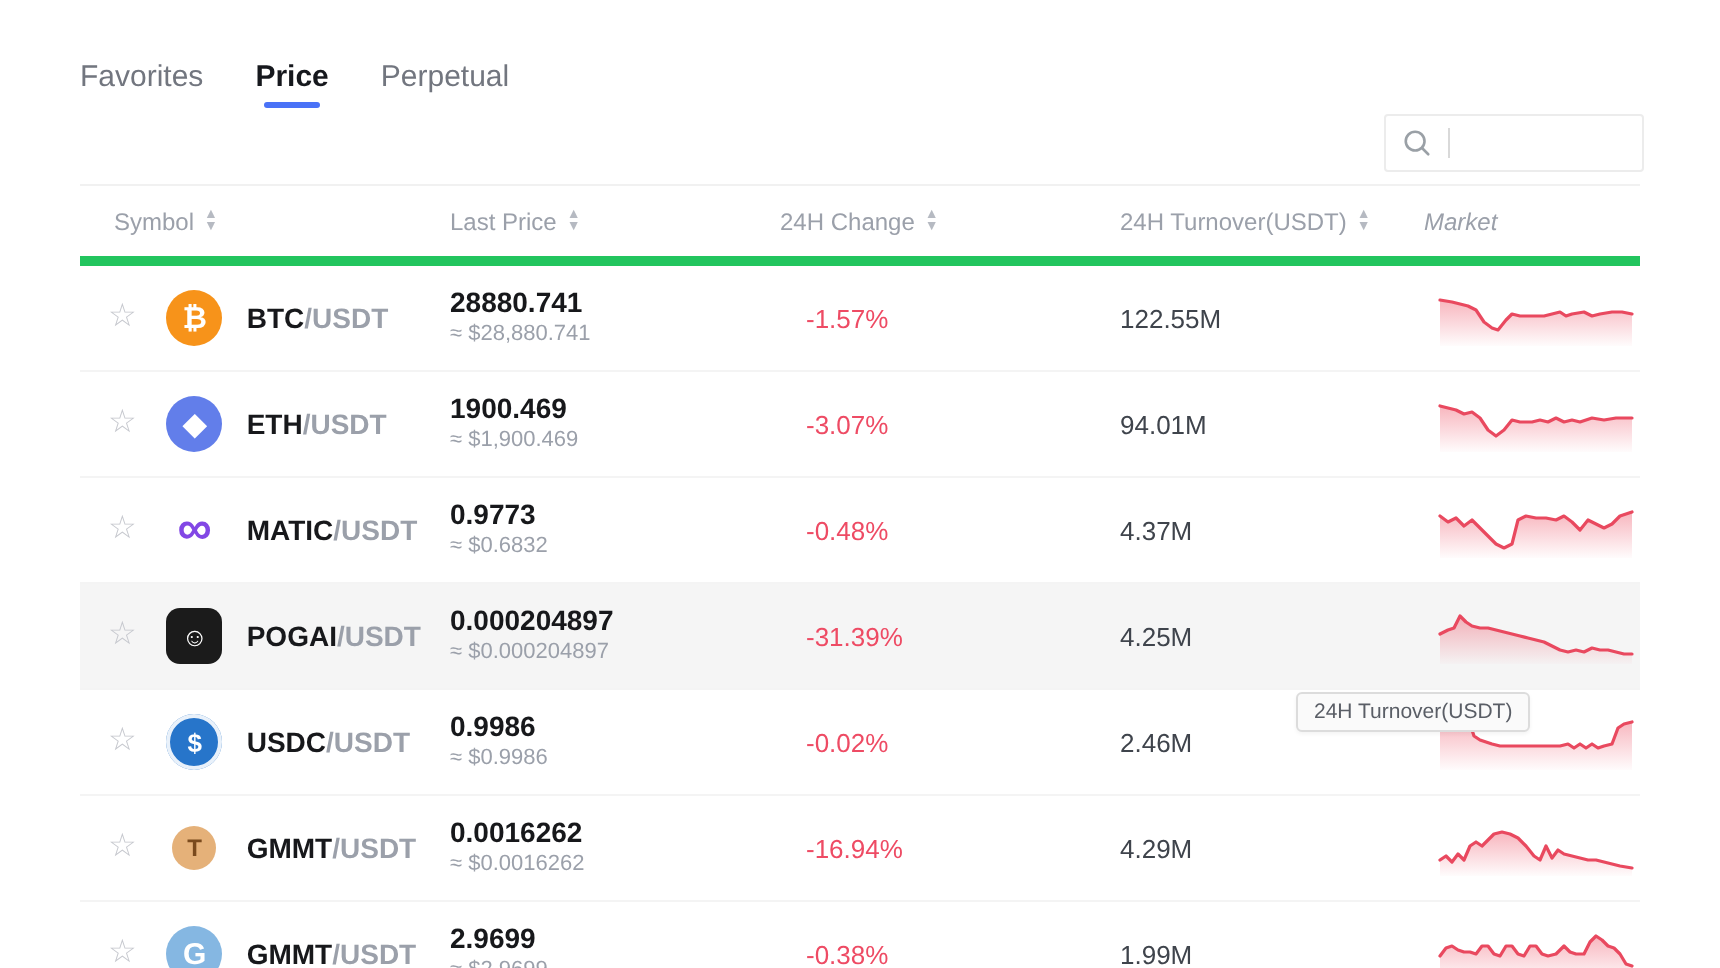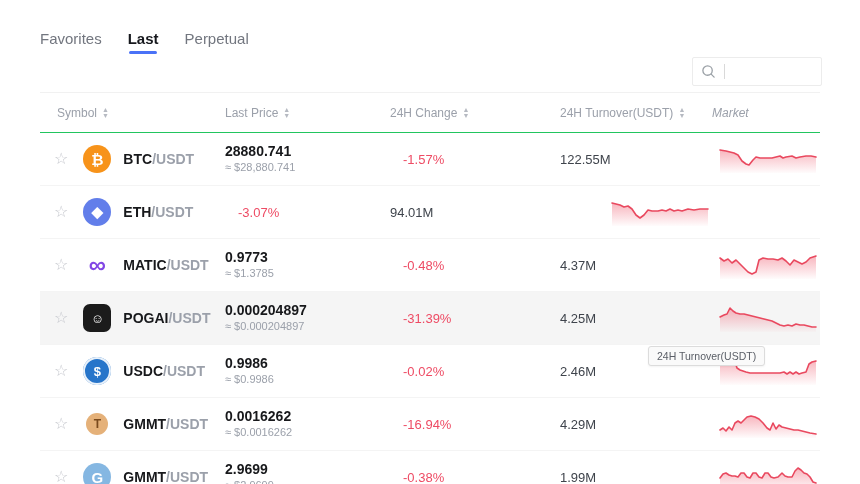--- a/index.html
+++ b/index.html
@@ -15,21 +15,21 @@
 
   
   .search-box { position:absolute; top:27px; right:38px; width:130px; height:29px; border:1px solid #ececec; border-radius:2px; display:flex; align-items:center; padding:0 8px; background:#fff; }
   .search-box svg { flex:0 0 auto; }
   .search-caret { width:1px; height:15px; background:#d9d9d9; margin-left:8px; }
   .search-input { border:none; outline:none; flex:1; min-width:0; height:100%; font-size:12px; padding-left:4px; color:#333; background:transparent; }
 
   
   .table { position:absolute; left:40px; right:40px; top:62px; border-top:1px solid #f1f1f1; }
   .hrow, .row { display:grid; grid-template-columns:185px 165px 170px 152px 1fr; align-items:center; }
-  .hrow { height:40px; border-bottom:1px solid #22c55e; }
+  .hrow { height:40px; border-bottom:5px solid #22c55e; }
   .hcell { font-size:12px; color:#9ba0aa; display:flex; align-items:center; gap:5px; }
   .hcell.sortable { cursor:pointer; }
   .hcell:first-child { padding-left:17px; }
   .hcell:last-child { padding-right:2px;font-style:italic; }
   .sort-icon { display:inline-flex; flex-direction:column; line-height:0; }
   .sort-icon i { font-style:normal; font-size:7px; color:#b6bac2; line-height:6px; }
 
   .row { height:53px; border-bottom:1px solid #f4f4f4; cursor:pointer; }
   .row.highlighted { background:#f5f5f5; }
   .c-symbol { display:flex; align-items:center; padding-left:14px; }
@@ -62,21 +62,21 @@
       <stop offset="0" stop-color="#ef5b6e" stop-opacity="0.45"></stop>
       <stop offset="1" stop-color="#ef5b6e" stop-opacity="0.02"></stop>
     </linearGradient>
   </defs>
 </svg>
 
 <div class="page">
 
   <div class="tabs">
     <div class="tab">Favorites</div>
-    <div class="tab active">Last</div>
+    <div class="tab active">Price</div>
     <div class="tab">Perpetual</div>
   </div>
 
   <div class="search-box">
     <span style="display:inline-flex;">
       <svg width="15" height="15" viewBox="0 0 16 16" fill="none">
         <circle cx="7" cy="7" r="5" stroke="#9aa0a6" stroke-width="1.4"></circle>
         <line x1="10.8" y1="10.8" x2="14" y2="14" stroke="#9aa0a6" stroke-width="1.4" stroke-linecap="round"></line>
       </svg>
     </span>
@@ -138,39 +138,43 @@
             </svg>
     </div>
   </div>
 
   <div class="row">
     <div class="cell c-symbol">
       <span class="star">☆</span>
       <span class="coin-icon shape-circle" style="background: rgb(98, 126, 234); color: rgb(255, 255, 255);">◆</span>
       <span class="pair"><b class="base">ETH</b><span class="quote">/USDT</span></span>
     </div>
+    <div class="cell c-price">
+      <div class="price">1900.469</div>
+      <div class="approx">≈ $1,900.469</div>
+    </div>
     <div class="cell c-change">-3.07%</div>
     <div class="cell c-turnover">94.01M</div>
     <div class="cell c-market">
       <svg viewBox="0 0 100 32" preserveAspectRatio="none">
               <path d="M2 7 L6 8 L10 9 L14 11 L18 10 L22 13 L26 19 L30 22 L34 19 L38 14 L42 15 L48 15 L52 14 L56 15 L60 13 L64 15 L68 14 L72 15 L78 13 L84 14 L90 13 L98 13 L98 30 L2 30 Z" fill="url(#sg)" stroke="none"></path>
               <path d="M2 7 L6 8 L10 9 L14 11 L18 10 L22 13 L26 19 L30 22 L34 19 L38 14 L42 15 L48 15 L52 14 L56 15 L60 13 L64 15 L68 14 L72 15 L78 13 L84 14 L90 13 L98 13" fill="none" stroke="#e9495f" stroke-width="1.6" stroke-linejoin="round" stroke-linecap="round"></path>
             </svg>
     </div>
   </div>
 
   <div class="row">
     <div class="cell c-symbol">
       <span class="star">☆</span>
       <span class="coin-icon shape-plain" style="background: transparent; color: rgb(130, 71, 229);">∞</span>
       <span class="pair"><b class="base">MATIC</b><span class="quote">/USDT</span></span>
     </div>
     <div class="cell c-price">
       <div class="price">0.9773</div>
-      <div class="approx">≈ $1.3785</div>
+      <div class="approx">≈ $0.6832</div>
     </div>
     <div class="cell c-change">-0.48%</div>
     <div class="cell c-turnover">4.37M</div>
     <div class="cell c-market">
       <svg viewBox="0 0 100 32" preserveAspectRatio="none">
               <path d="M2 9 L6 12 L10 10 L14 14 L18 11 L22 15 L26 19 L30 23 L34 25 L38 23 L41 11 L45 9 L50 10 L55 10 L60 11 L64 9 L68 12 L72 16 L76 11 L80 13 L84 15 L88 13 L92 9 L98 7 L98 30 L2 30 Z" fill="url(#sg)" stroke="none"></path>
               <path d="M2 9 L6 12 L10 10 L14 14 L18 11 L22 15 L26 19 L30 23 L34 25 L38 23 L41 11 L45 9 L50 10 L55 10 L60 11 L64 9 L68 12 L72 16 L76 11 L80 13 L84 15 L88 13 L92 9 L98 7" fill="none" stroke="#e9495f" stroke-width="1.6" stroke-linejoin="round" stroke-linecap="round"></path>
             </svg>
     </div>
   </div>

